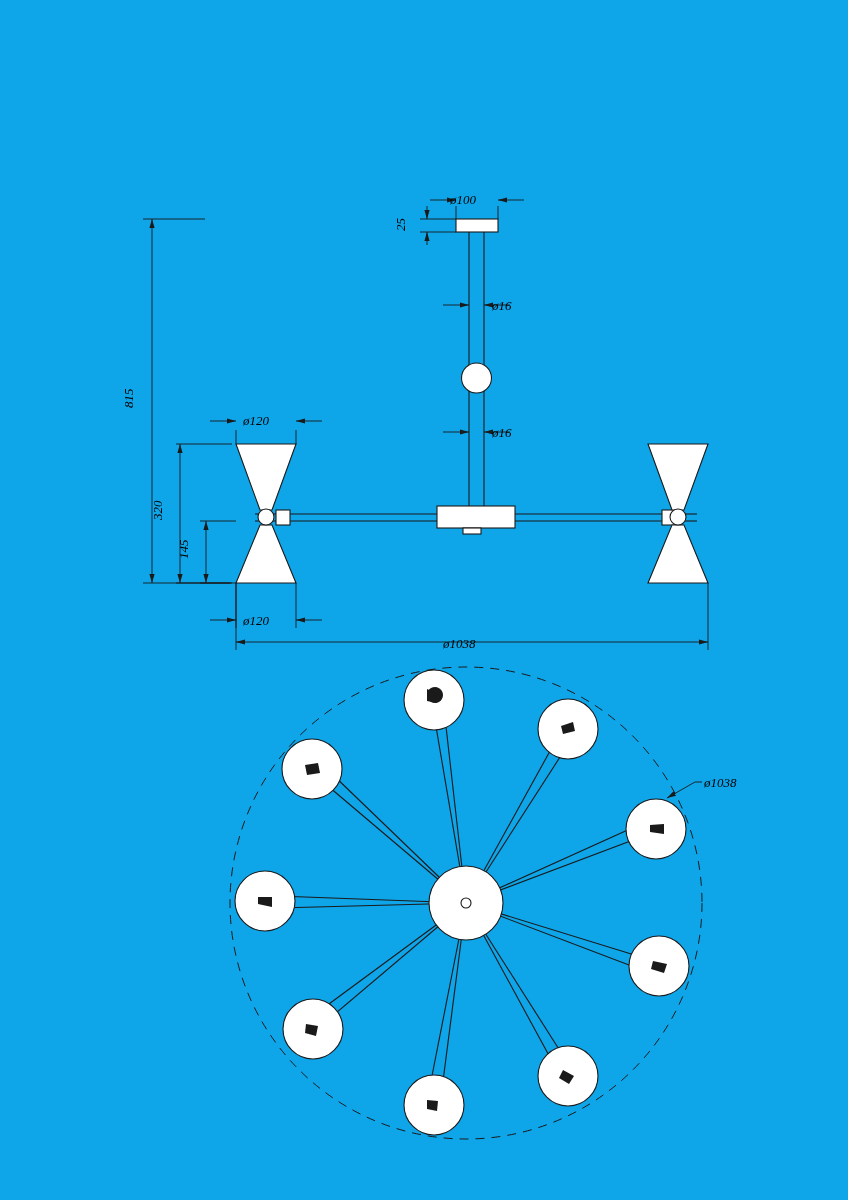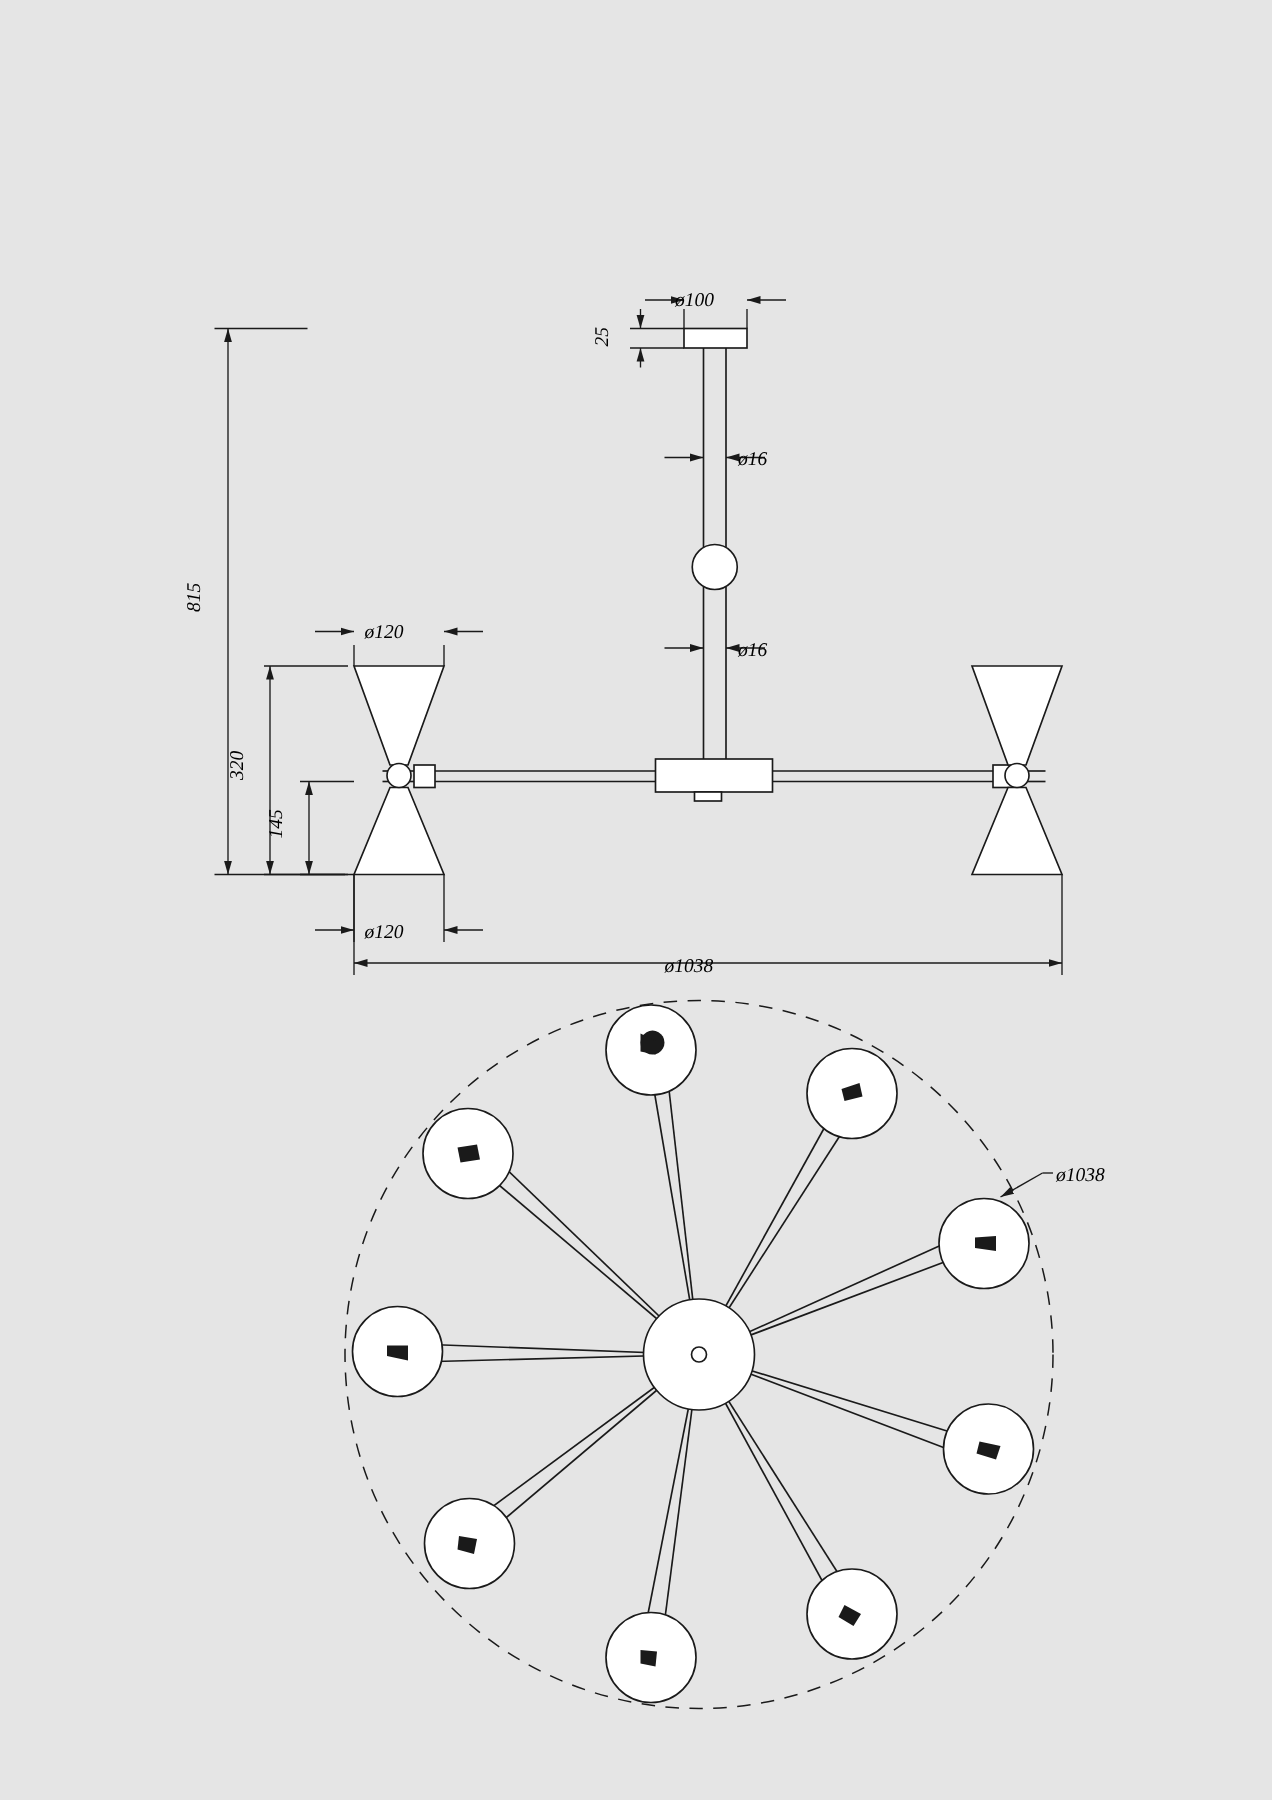--- a/index.html
+++ b/index.html
@@ -11,21 +11,21 @@
     width: 848px;
     height: 1200px;
     font-family: "Liberation Serif", serif;
     color: #000000;
     overflow: hidden;
   }
   #sheet {
     position: relative;
     width: 848px;
     height: 1200px;
-    background: #e5e5e5;
+    background: #0ea5e9;
   }
   svg.drawing {
     position: absolute;
     top: 0;
     left: 0;
     width: 848px;
     height: 1200px;
   }
   .dim-text {
     font-family: "Liberation Serif", serif;

